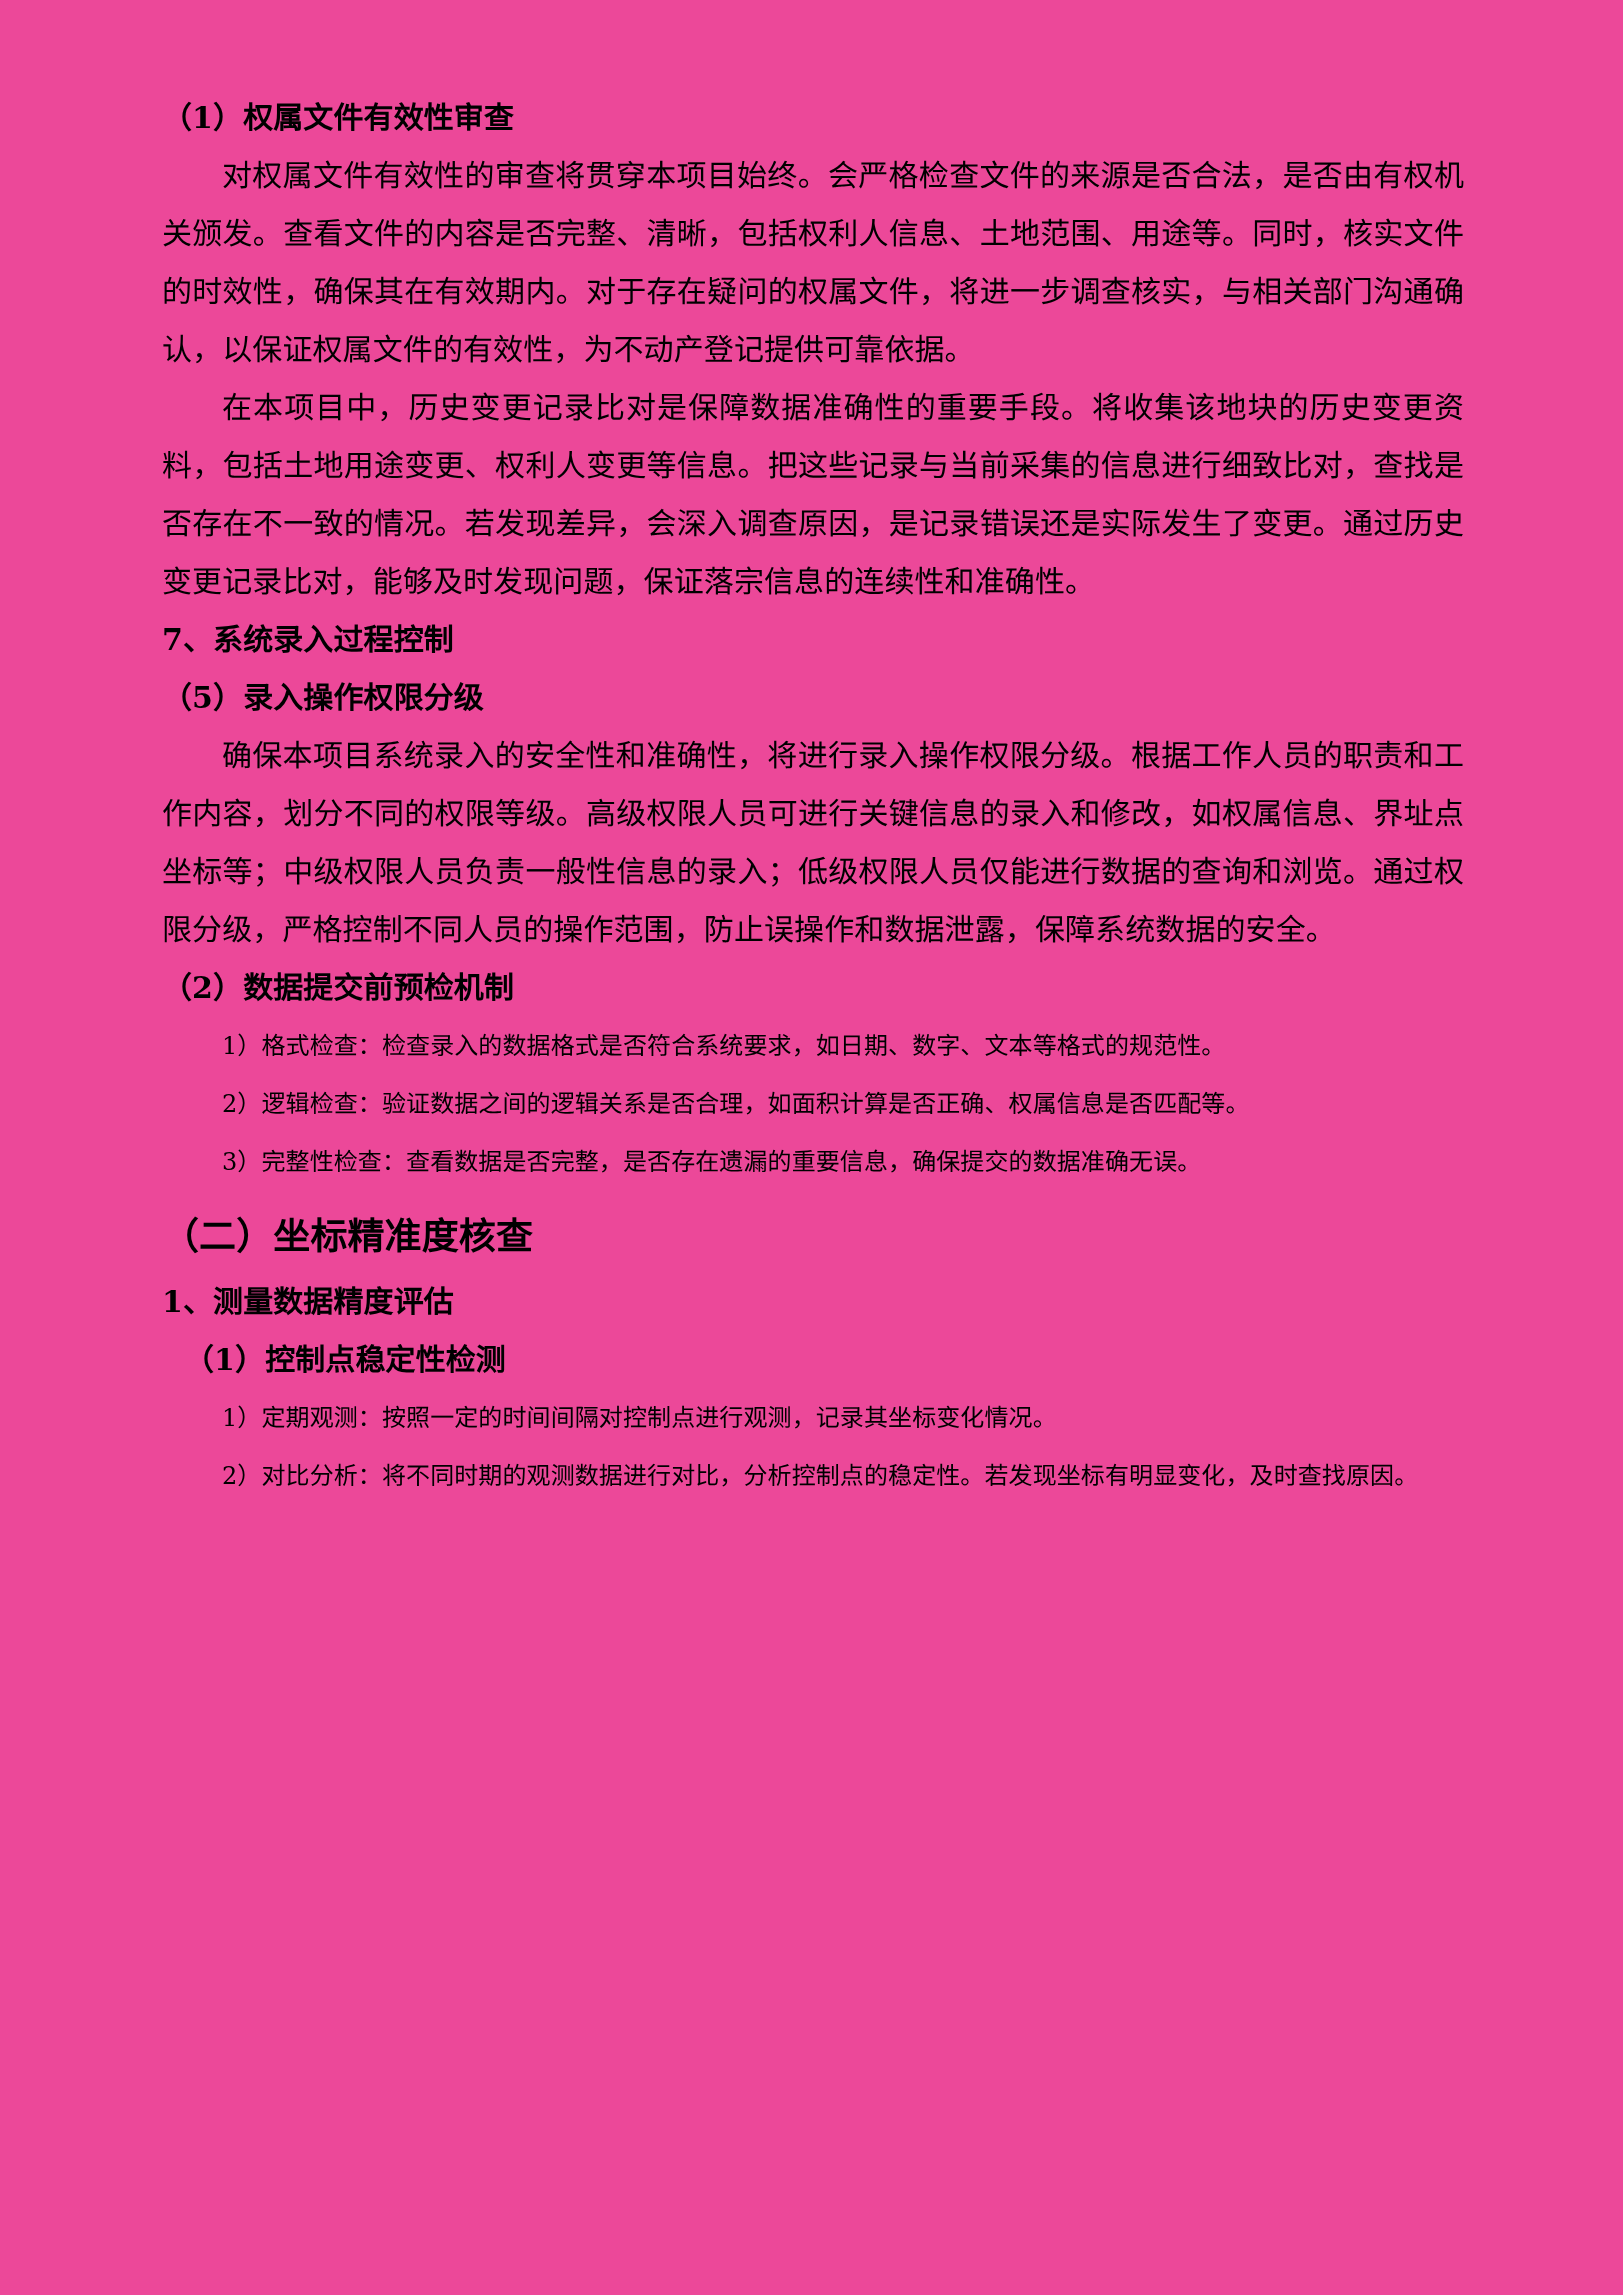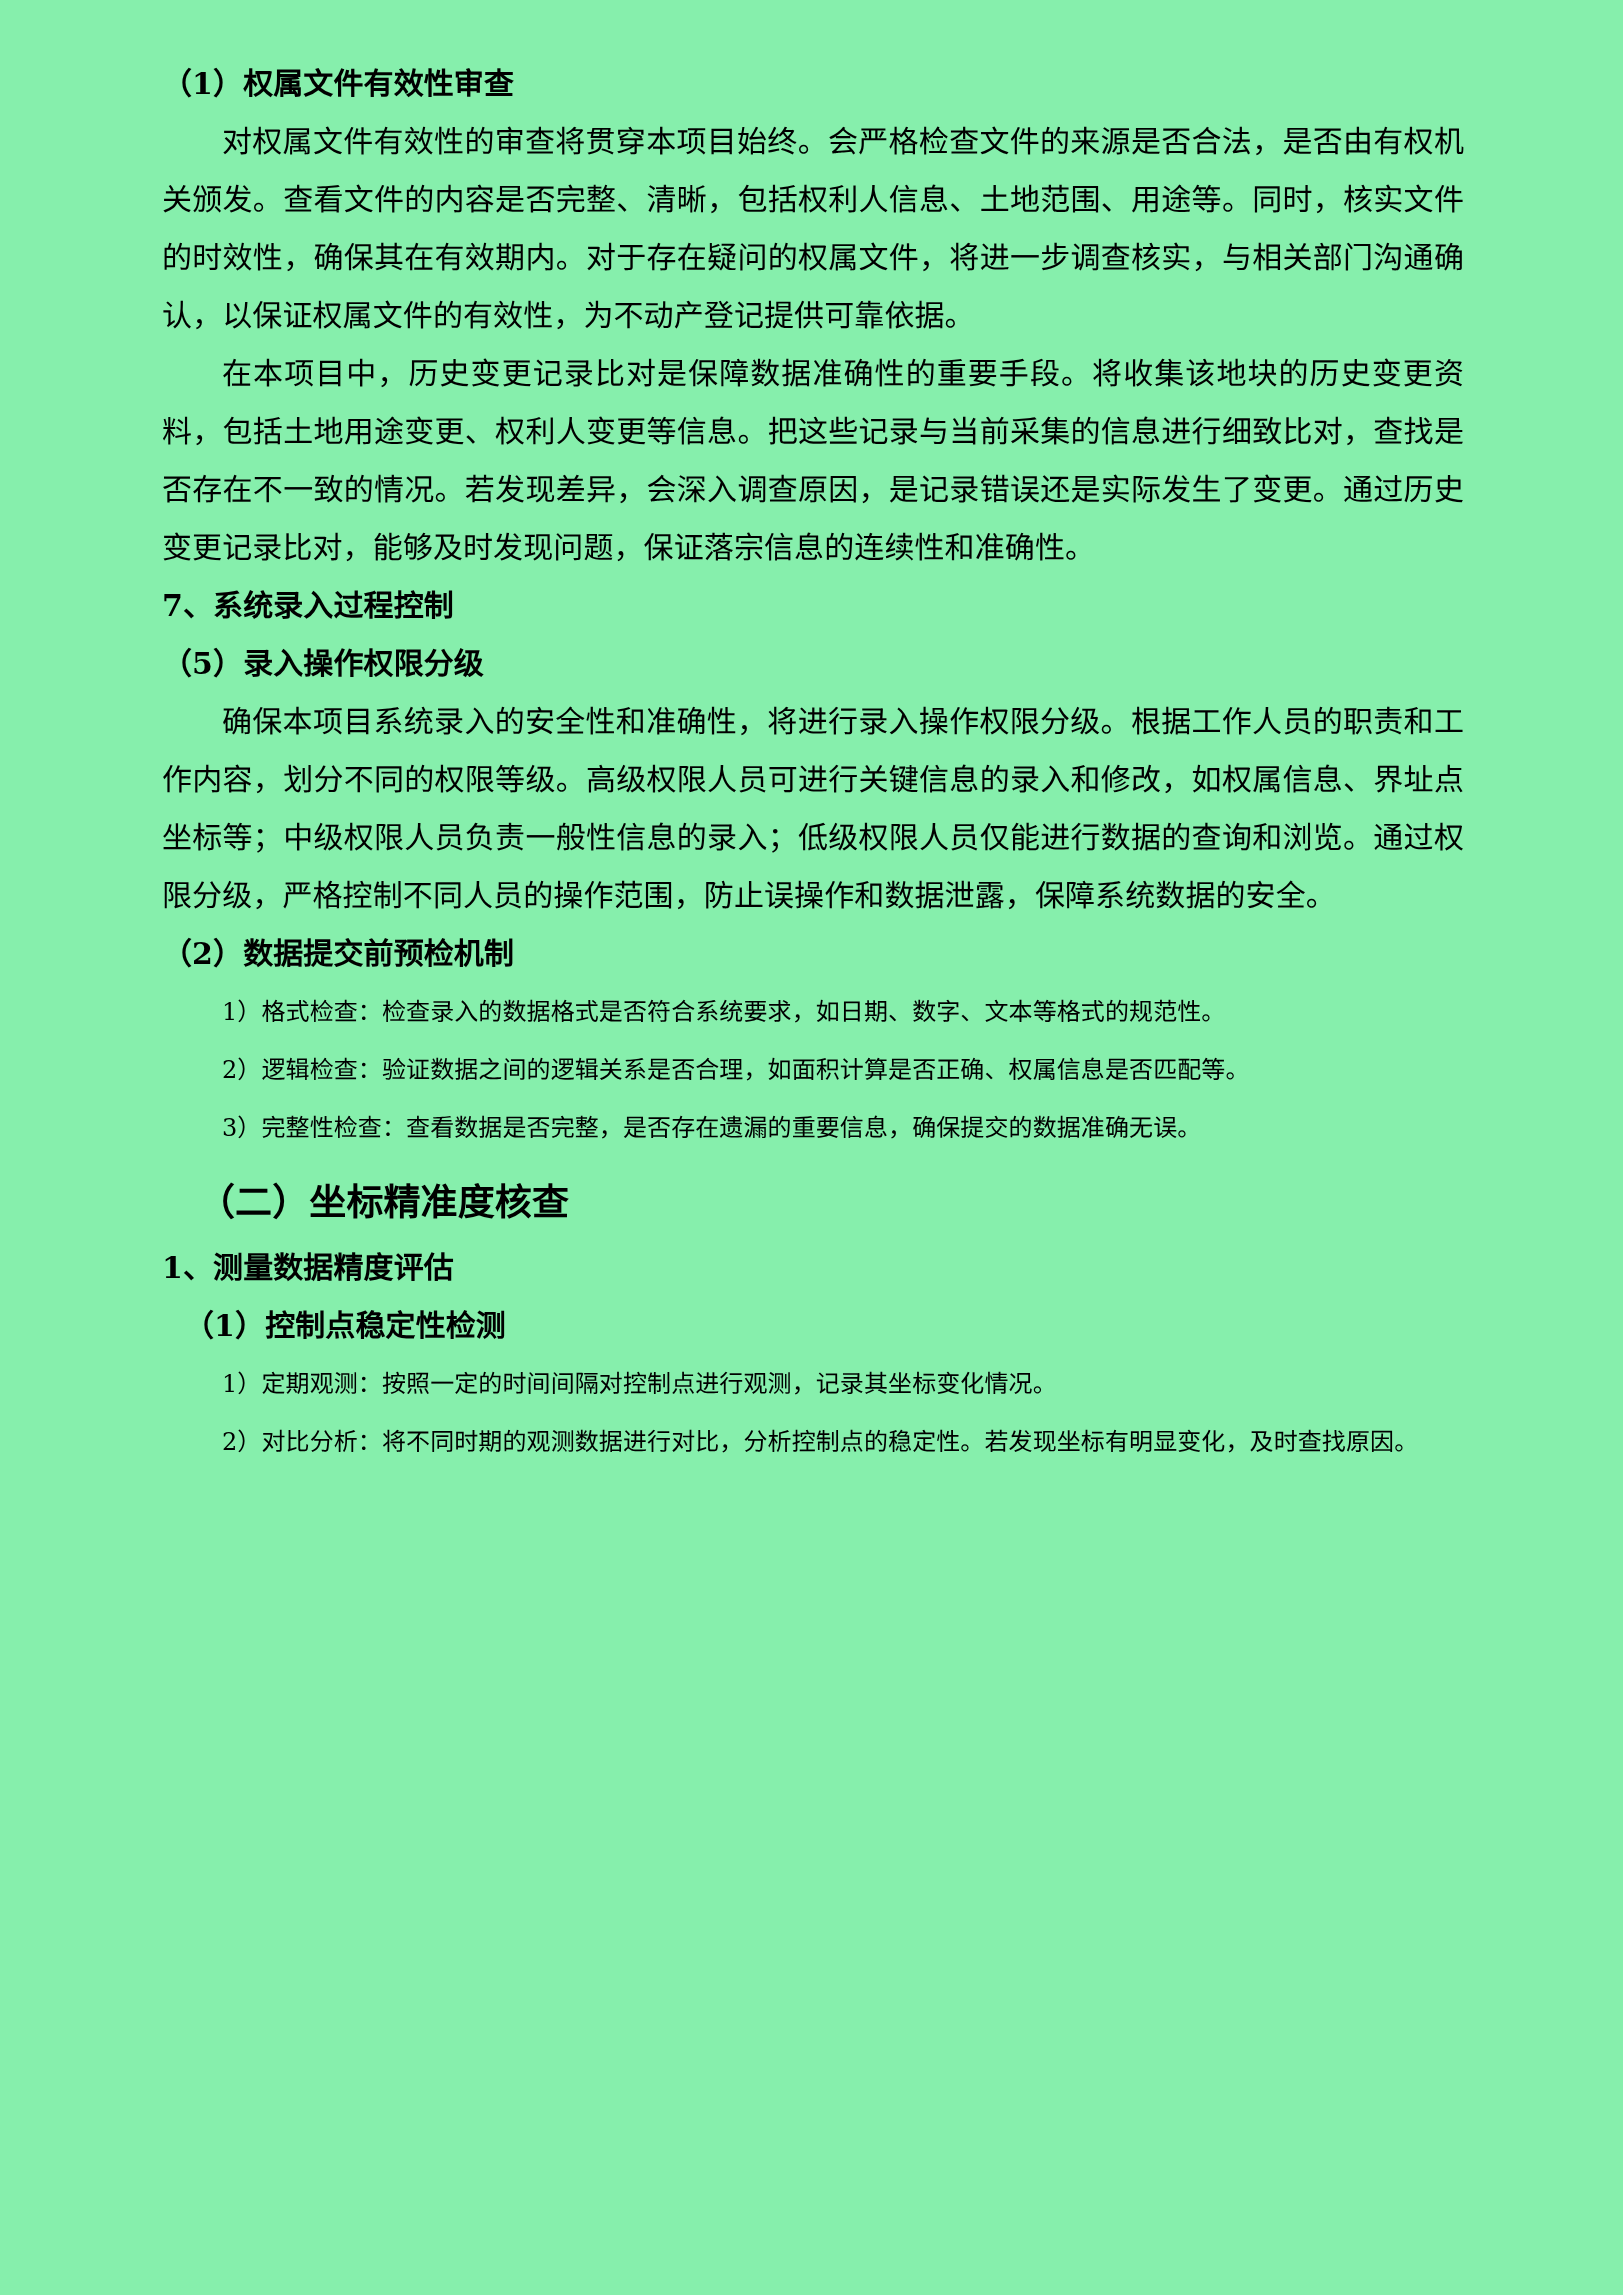--- a/index.html
+++ b/index.html
@@ -9,23 +9,23 @@
     background: #ffffff;
   }
   body {
     font-family: "DejaVu Serif", "Liberation Serif", serif;
     color: #000000;
   }
   .page {
     position: relative;
     width: 1623px;
     height: 2295px;
-    background: #86efac;
+    background: #ec4899;
     box-sizing: border-box;
-    padding: 55px 159px 118px 162px;
+    padding: 89px 159px 118px 162px;
     overflow: hidden;
   }
   .doc-body {
     width: 1302px;
   }
   
   .heading,
   .para,
   .listitem,
   .heading-major {
@@ -41,21 +41,20 @@
     line-height: 58px;
     font-weight: bold;
   }
   
   .heading-major {
     font-size: 37px;
     line-height: 68px;
     font-weight: bold;
     padding-top: 10.5px;
     padding-bottom: 3.9px;
-    margin-left: 36px;
   }
   
   .heading.indent1 {
     text-indent: 22px;
   }
   
   .para {
     font-size: 30px;
     line-height: 58px;
     font-weight: normal;

